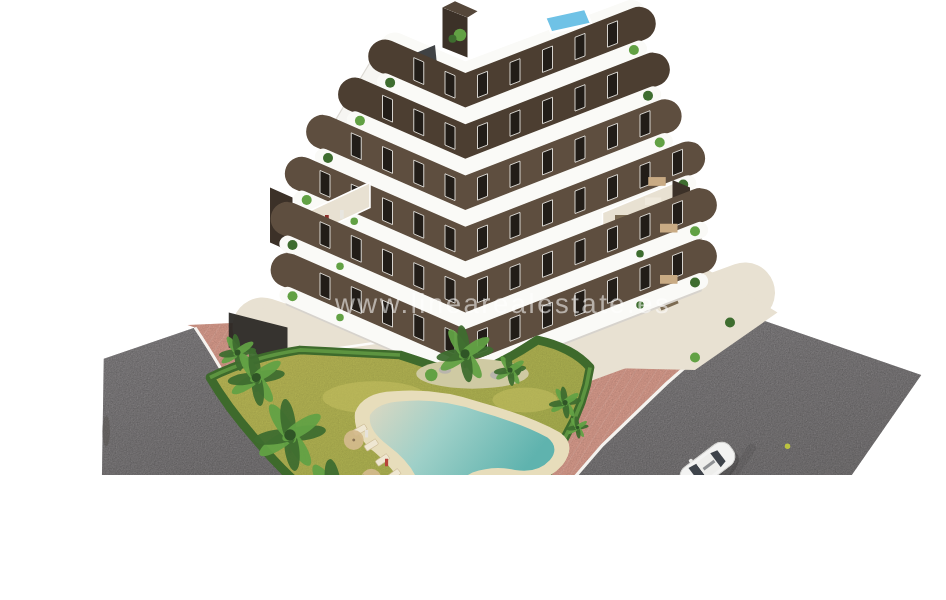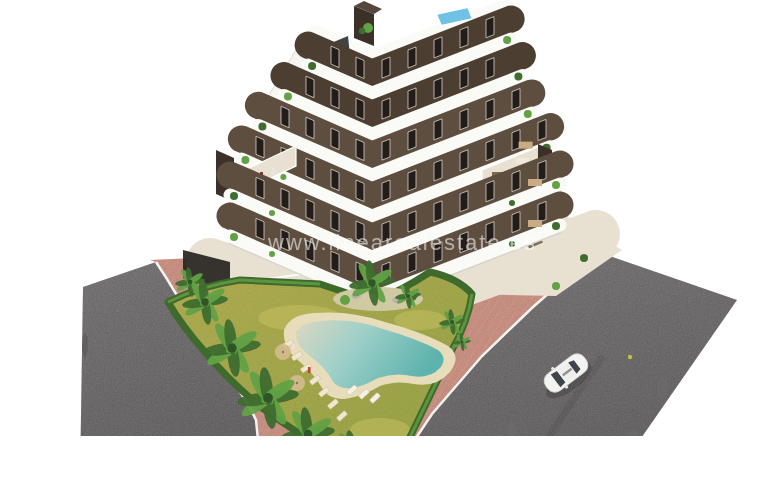--- a/index.html
+++ b/index.html
@@ -1,16 +1,16 @@
 <!DOCTYPE html>
 <html style="--c-background: #ffffff; --c-road: #8b8889; --c-road-light: #949192; --c-road-dark: #6f6c6d; --c-sidewalk-pink: #e0a191; --c-sidewalk-pink-light: #eab4a5; --c-curb-white: #f5f3ef; --c-lawn: #b5b452; --c-lawn-dark: #a2ae4c; --c-lawn-light: #c8c263; --c-hedge: #3e6a2c; --c-hedge-light: #5d9440; --c-palm-dark: #3e6d2f; --c-palm-light: #62a144; --c-palm-trunk: #8a7354; --c-pool-sand: #e7ddbb; --c-pool-water-deep: #5fb3ae; --c-pool-water-shallow: #d9d6c0; --c-deck-beige: #e8e1d2; --c-building-white: #fafaf7; --c-band-shadow: #d7d3cd; --c-wall-brown: #5e4e3f; --c-wall-brown-dark: #4c3e31; --c-window-dark: #221d18; --c-window-frame: #eceae6; --c-chimney: #3c3128; --c-rooftop-pool: #6fc2e6; --c-car-body: #f3f3f2; --c-car-glass: #3f444b; --c-watermark-white: #ffffff;"><head>
 <meta charset="utf-8">
 <style>
   html,body{margin:0;padding:0;background:#fff;}
-  .stage{width:757px;height:436px;position:relative;overflow:hidden;background:var(--c-background,#fff);
+  .stage{width:757px;height:380px;position:relative;overflow:hidden;background:var(--c-background,#fff);
          font-family:"Liberation Sans", sans-serif;}
   svg{display:block;}
   text.watermark{font-family:"Liberation Sans", sans-serif;font-size:22px;letter-spacing:2px;
                  fill:var(--c-watermark-white,#fff);fill-opacity:.55;}
 </style>
 </head>
 <body>
 
 <div class="stage">
 <svg id="scene" width="757" height="480" viewBox="0 0 757 480">

